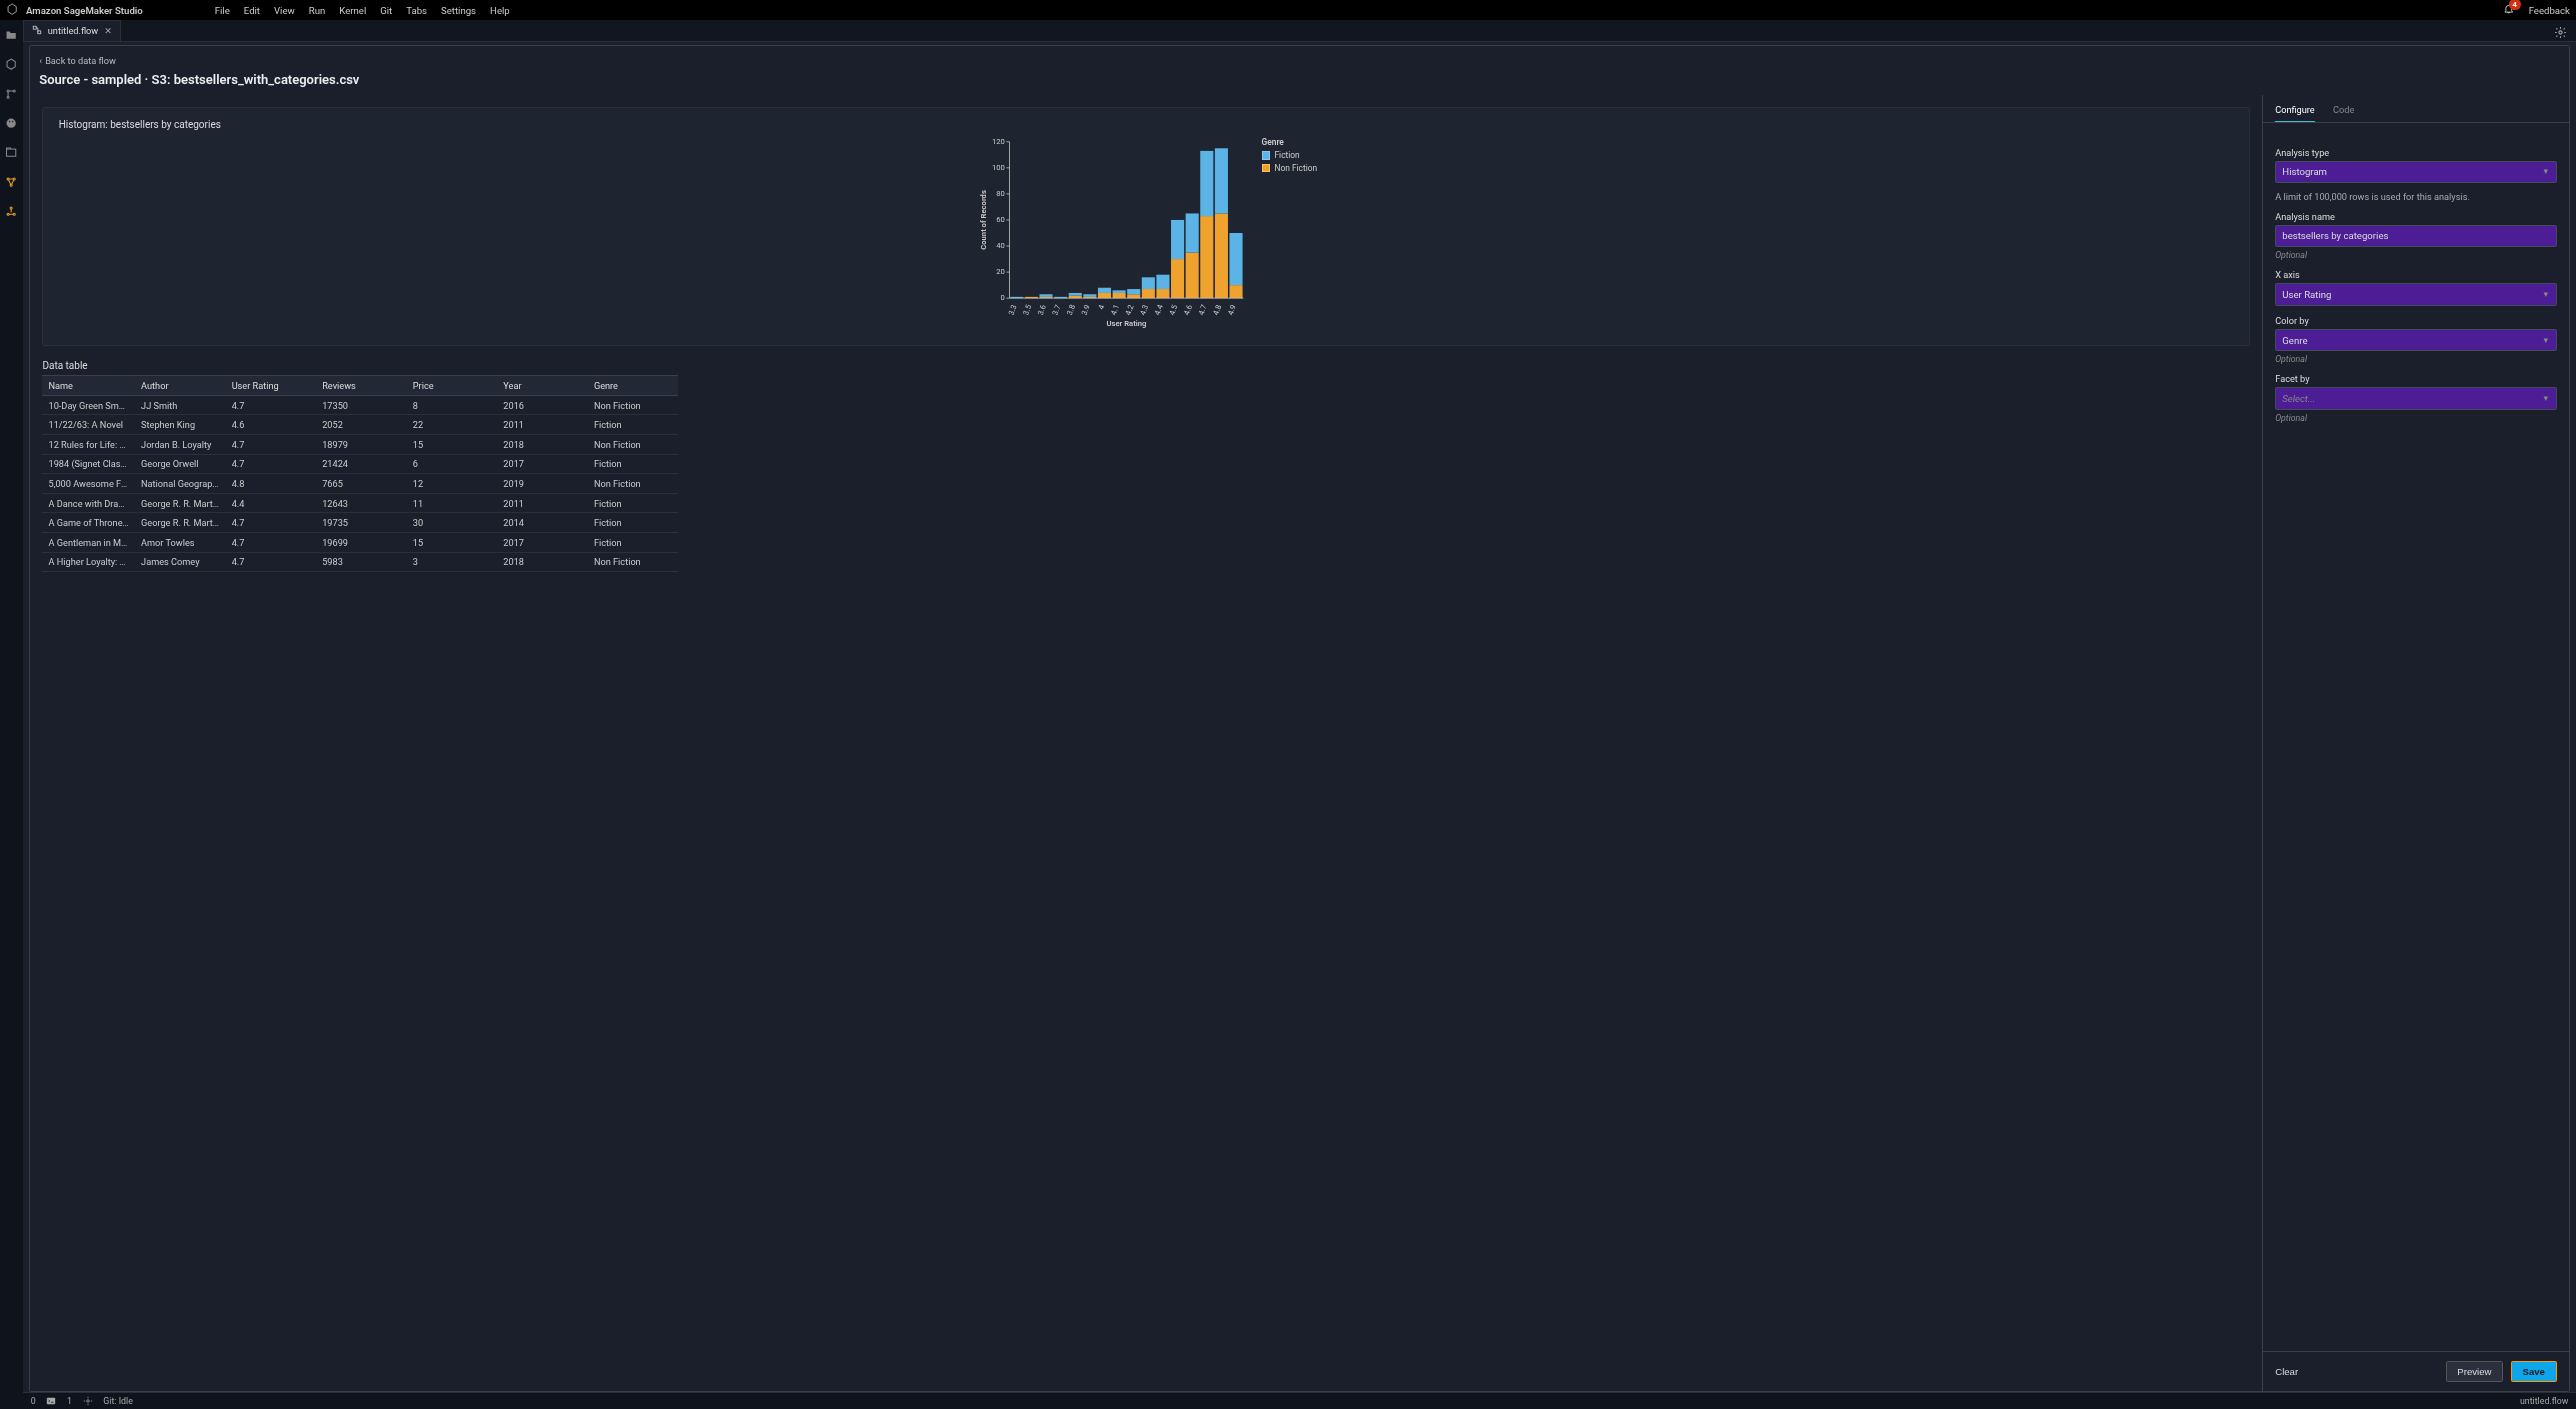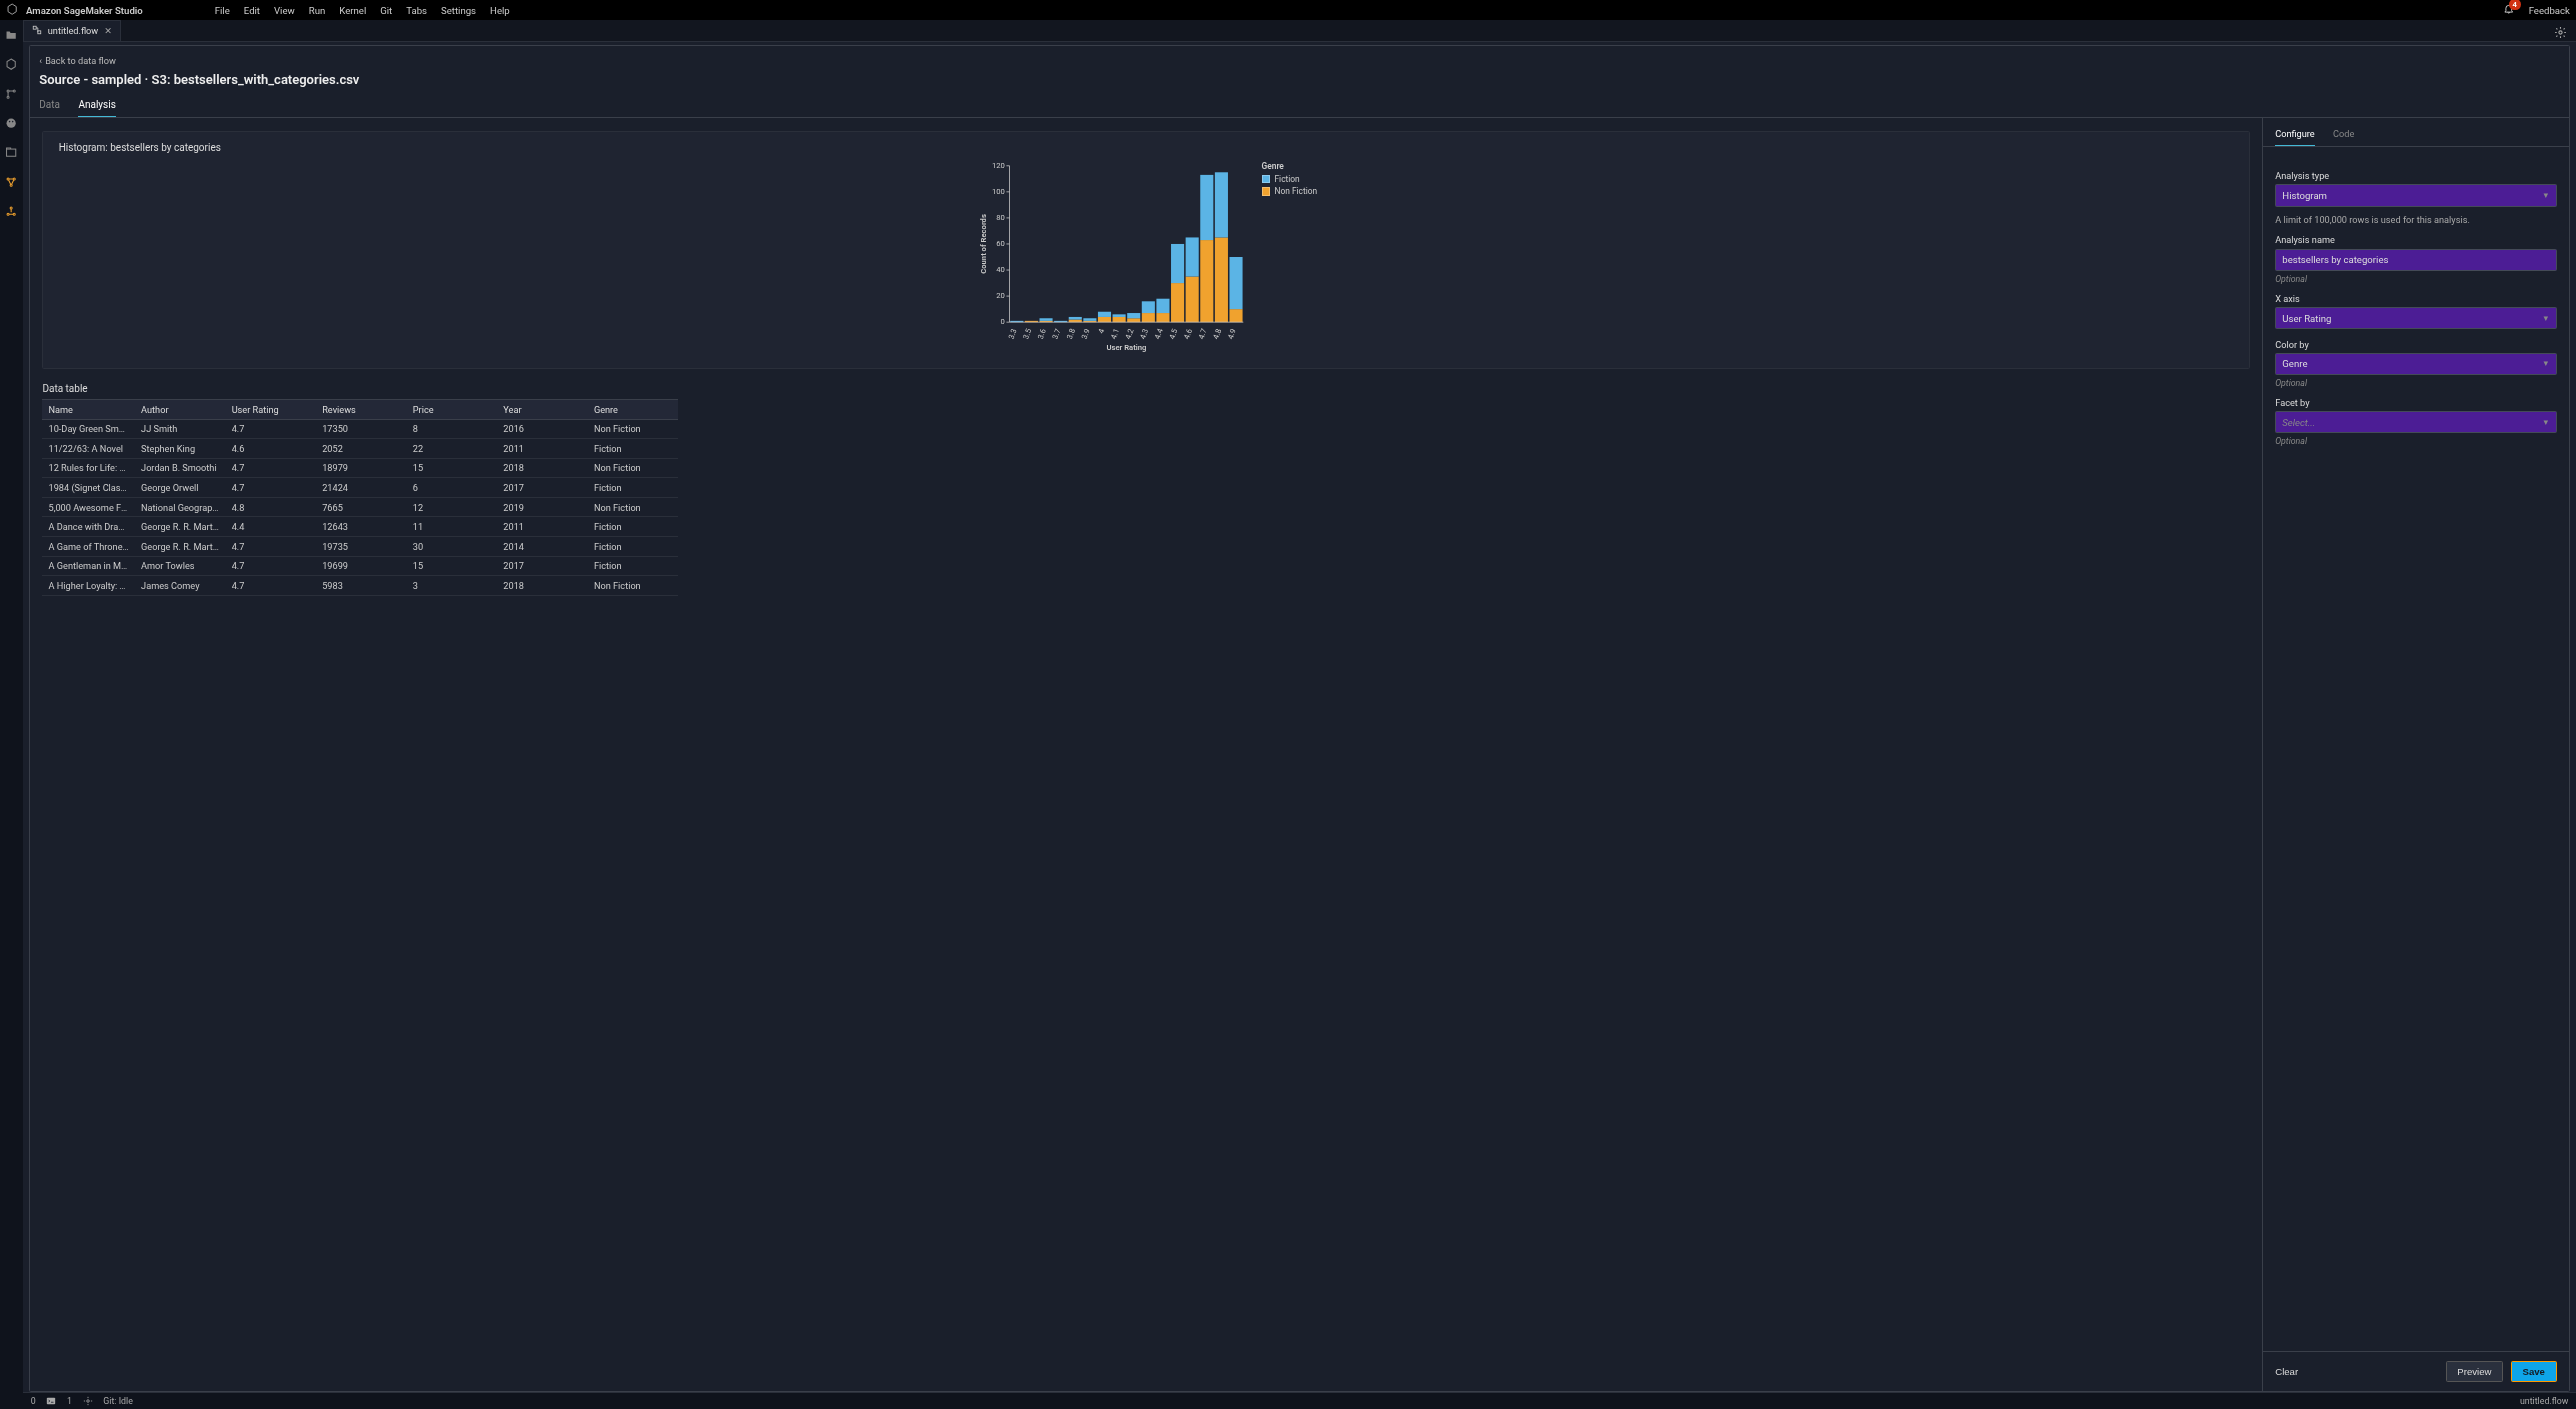--- a/index.html
+++ b/index.html
@@ -235,24 +235,20 @@
         </span>
       </div>
 
       <div class="editor">
         <div class="editor-inner">
           <div class="backlink">
             <span>‹</span>
             <span>Back to data flow</span>
           </div>
           <div class="page-title">Source - sampled · S3: bestsellers_with_categories.csv</div>
-          <div class="subtabs">
-            <div class="subtab">Data</div>
-            <div class="subtab active">Analysis</div>
-          </div>
 
           <div class="two-col">
 
             <div class="left-panel">
               <div class="chart-card">
                 <div class="chart-title">Histogram: bestsellers by categories</div>
                 <div class="chart-wrap">
                   <svg id="chart" class="chart-svg axis" width="276" height="192" viewBox="0 0 360 250" style="font-size:13px">
                       <line x1="41" x2="45" y1="210" y2="210" stroke="#ccc" stroke-width="1"></line>
                       <text x="39" y="213" text-anchor="end" fill="#ccc" font-size="10">0</text>
@@ -362,21 +358,21 @@
                         <td class="c-name">11/22/63: A Novel</td>
                         <td class="c-author">Stephen King</td>
                         <td class="c-rating">4.6</td>
                         <td class="c-reviews">2052</td>
                         <td class="c-price">22</td>
                         <td class="c-year">2011</td>
                         <td class="c-genre">Fiction</td>
                       </tr>
                       <tr>
                         <td class="c-name">12 Rules for Life: An An...</td>
-                        <td class="c-author">Jordan B. Smoothi</td>
+                        <td class="c-author">Jordan B. Loyalty</td>
                         <td class="c-rating">4.7</td>
                         <td class="c-reviews">18979</td>
                         <td class="c-price">15</td>
                         <td class="c-year">2018</td>
                         <td class="c-genre">Non Fiction</td>
                       </tr>
                       <tr>
                         <td class="c-name">1984 (Signet Classics)</td>
                         <td class="c-author">George Orwell</td>
                         <td class="c-rating">4.7</td>

